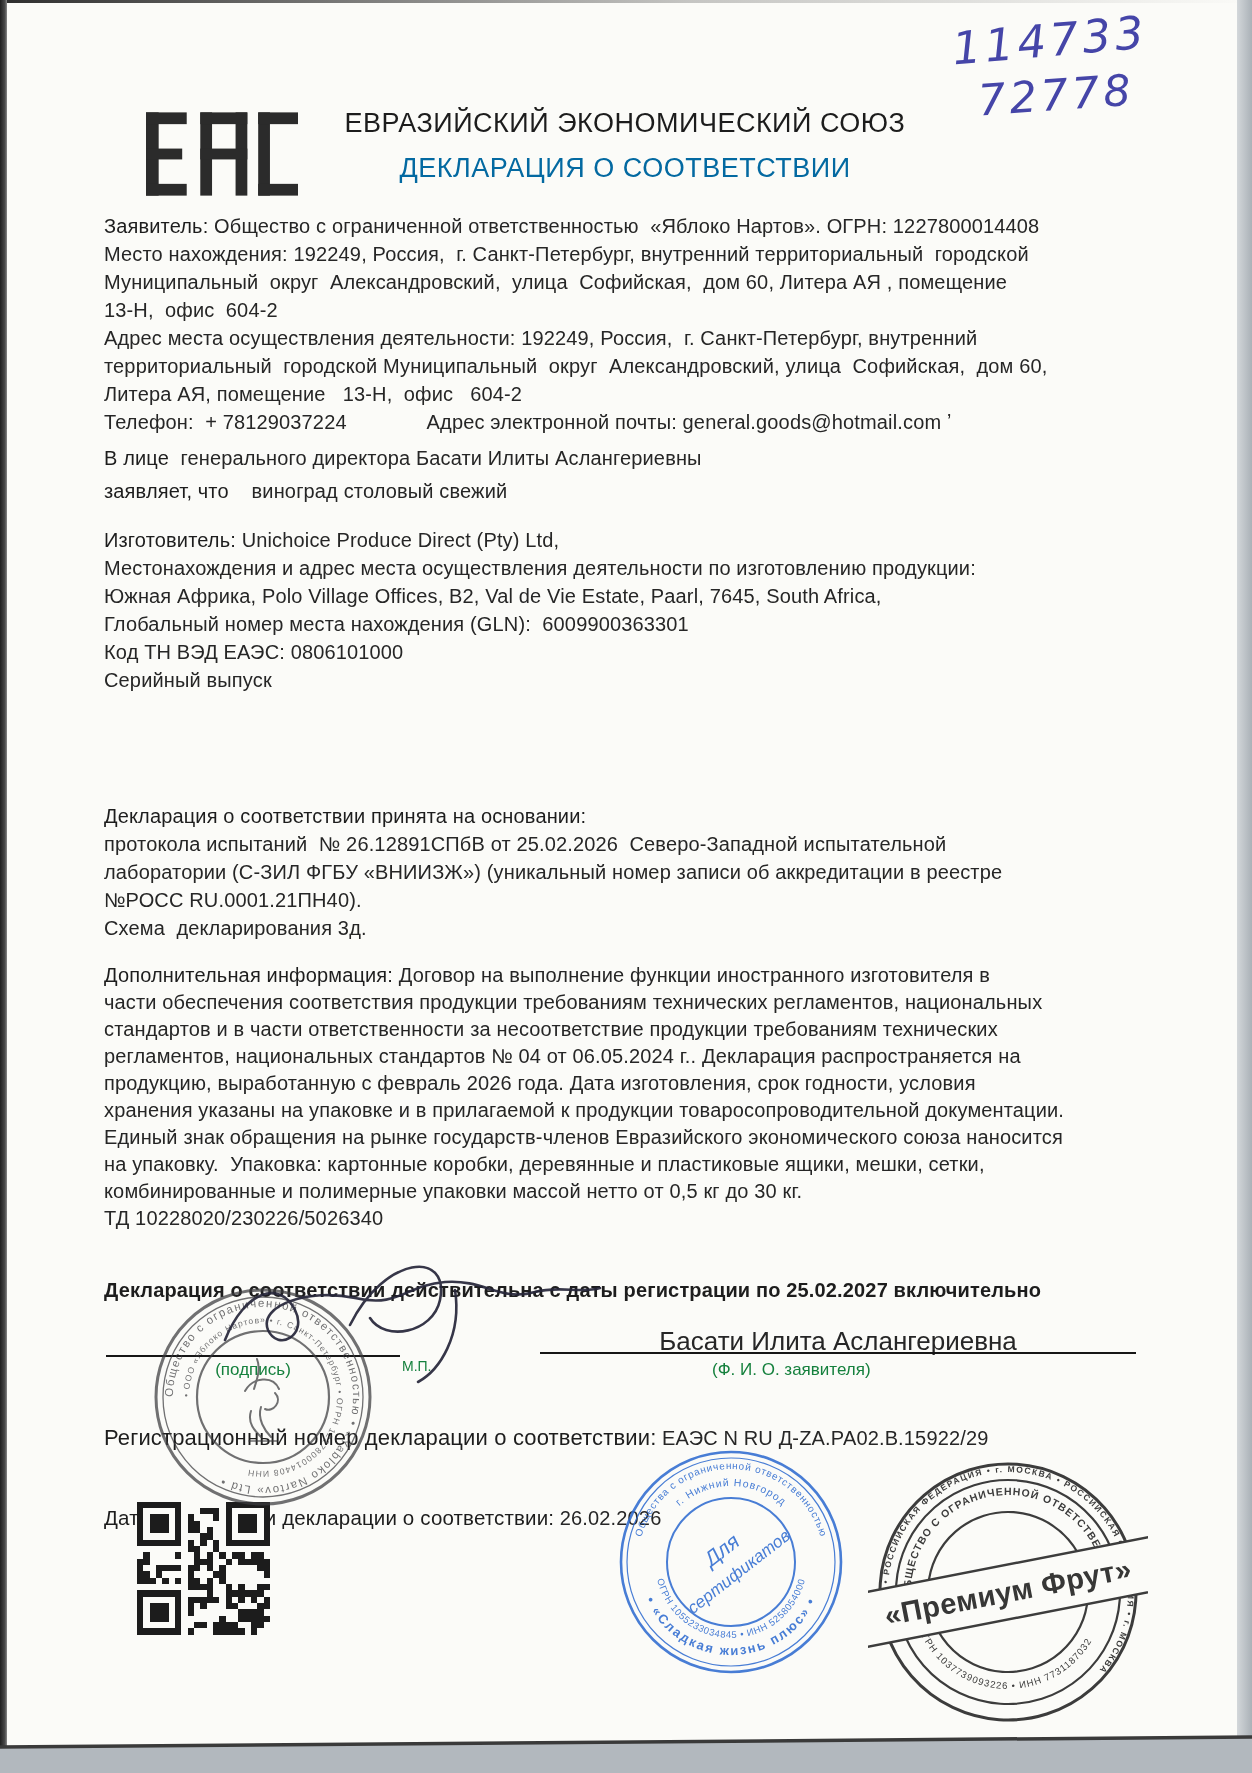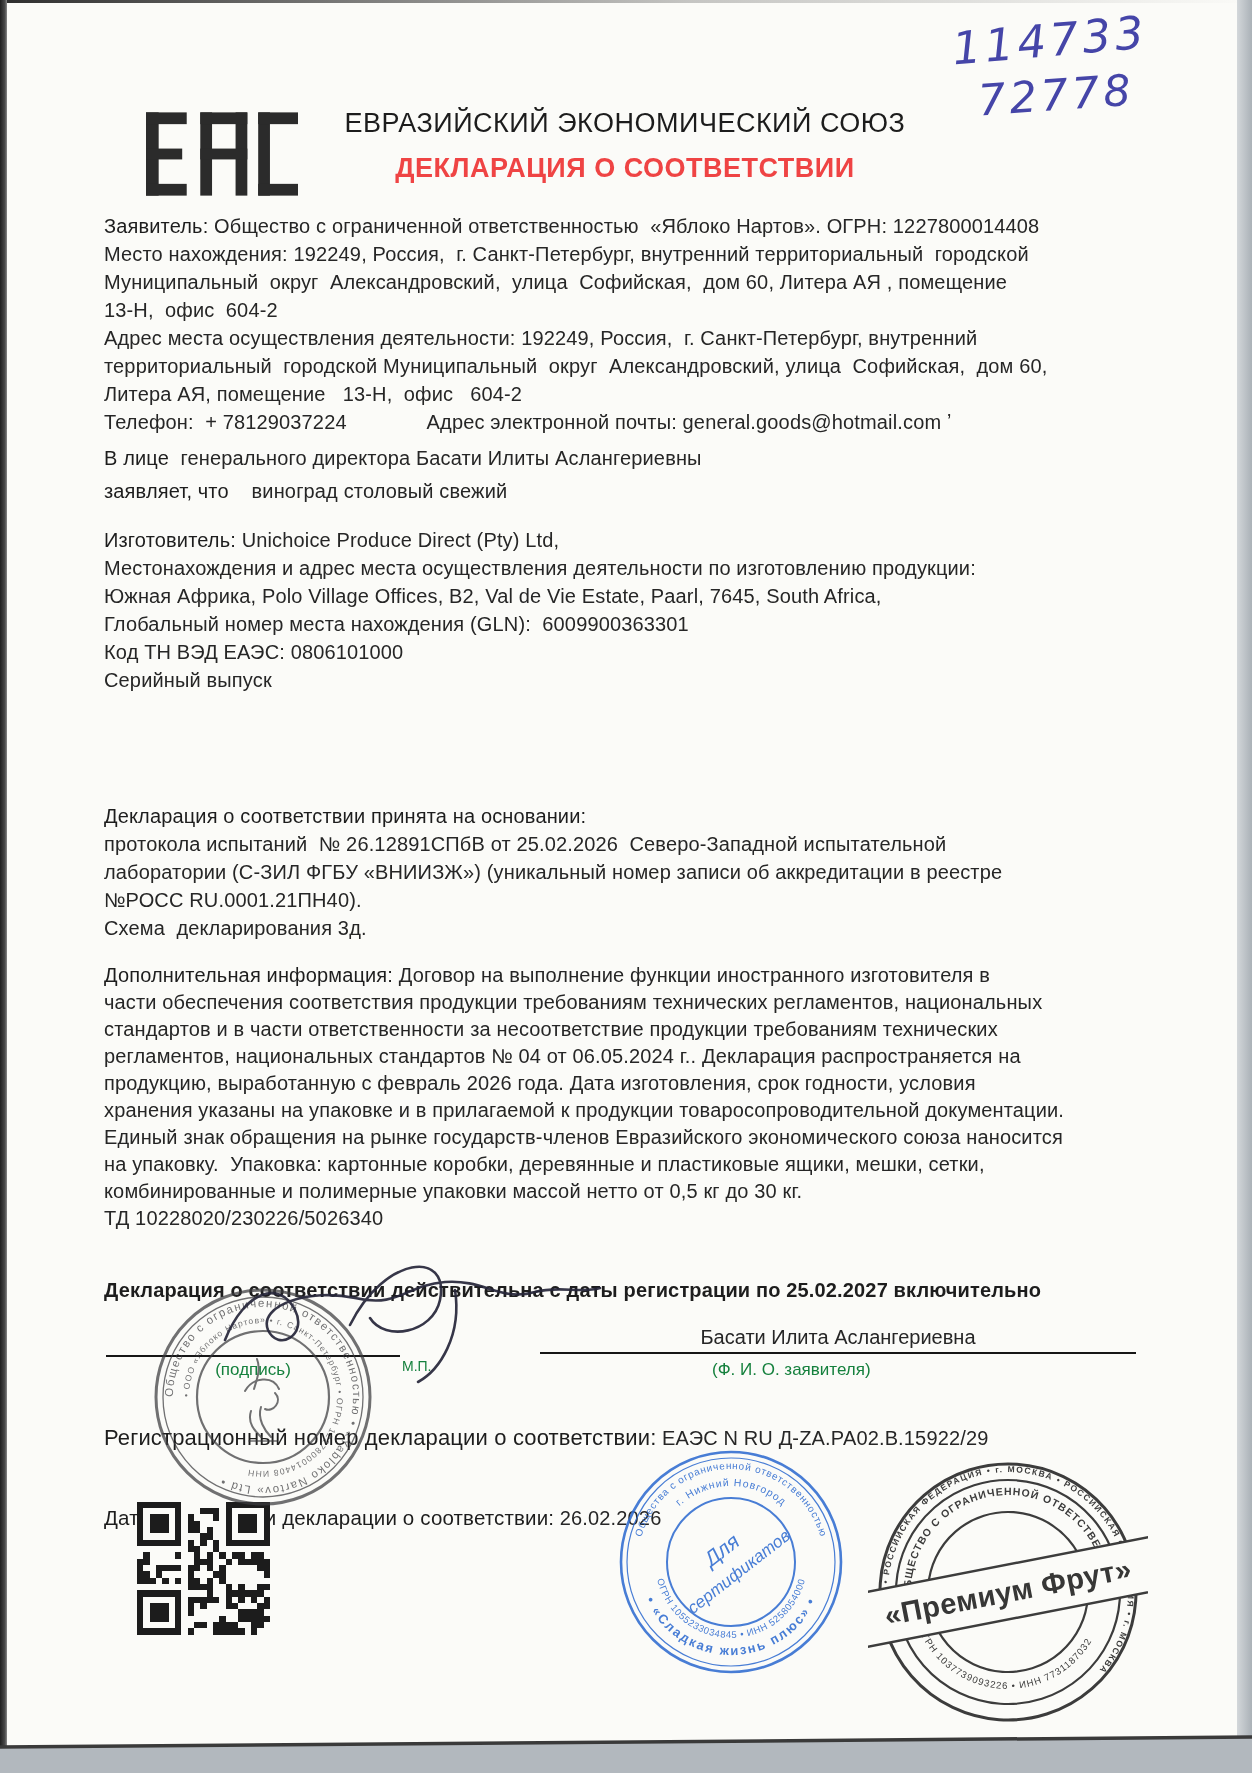--- a/index.html
+++ b/index.html
@@ -17,21 +17,21 @@
         letter-spacing:.15px;width:1075px;left:104px;}
   .b{font-weight:normal;color:#1d1d1d;}
   .tight{line-height:27px;}
   .bold-line{font-weight:bold;font-size:20px;color:#1d1d1d;}
   .hand{position:absolute;font-family:"DejaVu Sans",sans-serif;font-style:italic;
         color:#4545a8;letter-spacing:4px;z-index:5;}
   .hand1{left:952px;top:14px;font-size:45px;transform:rotate(-5deg);}
   .hand2{left:978px;top:70px;font-size:43px;transform:rotate(-4deg);}
   .title-wrap{position:absolute;left:300px;top:108px;width:650px;text-align:center;}
   .title-line1{font-size:27px;font-weight:normal;letter-spacing:.5px;color:#1c1c1c;margin:0 0 14px 0;}
-  .title-line2{font-size:27px;font-weight:bold;letter-spacing:.5px;color:#ef4444;margin:0;}
+  .title-line2{font-size:27px;font-weight:normal;letter-spacing:.5px;color:#0369a1;margin:0;}
   .sig-line{position:absolute;border-top:2px solid #161616;height:0;z-index:6;}
   .caption{position:absolute;font-size:17px;color:#15803d;}
   .center{text-align:center;}
   .stamp{position:absolute;z-index:20;}
   .qr{position:absolute;left:137px;top:1498px;width:133px;height:140px;z-index:15;}
   svg text{font-family:"Liberation Sans",sans-serif;}
 </style>
 </head>
 <body>
 
@@ -99,21 +99,21 @@
 Единый знак обращения на рынке государств-членов Евразийского экономического союза наносится
 на упаковку.  Упаковка: картонные коробки, деревянные и пластиковые ящики, мешки, сетки,
 комбинированные и полимерные упаковки массой нетто от 0,5 кг до 30 кг.
 ТД 10228020/230226/5026340</span></p>
 
   <p class="para bold-line" style="top:1276px">Декларация о соответствии действительна с даты регистрации по 25.02.2027 включительно</p>
 
   <div class="sig-line" style="left:106px;top:1355px;width:294px"></div>
   <div class="caption center" style="left:106px;top:1360px;width:294px">(подпись)</div>
   <div class="caption" style="left:402px;top:1358px;font-size:14px">М.П.</div>
-  <div class="abs center" style="left:540px;top:1326px;width:596px;font-size:20px">Басати Илита Аслангериевна</div>
+  <div class="abs center" style="left:540px;top:1326px;width:596px;font-size:26px">Басати Илита Аслангериевна</div>
   <div class="sig-line" style="left:540px;top:1352px;width:596px"></div>
   <div class="caption" style="left:712px;top:1360px">(Ф. И. О. заявителя)</div>
 
   <p class="para" style="top:1424px"><span class="b" style="font-size:22px">Регистрационный номер декларации о соответствии:</span><span> ЕАЭС N RU Д-ZA.РА02.В.15922/29</span></p>
   <p class="para" style="top:1504px"><span class="b" style="font-size:20.5px">Дата регистрации декларации о соответствии:</span><span> 26.02.2026</span></p>
 
   <svg class="qr" viewBox="0 0 21 21" shape-rendering="crispEdges">
       <rect x="0" y="0" width="21" height="21" fill="#fbfbf8"></rect>
       <rect x="10" y="1" width="1" height="1" fill="#1c1c1c"></rect>
       <rect x="11" y="1" width="1" height="1" fill="#1c1c1c"></rect>

